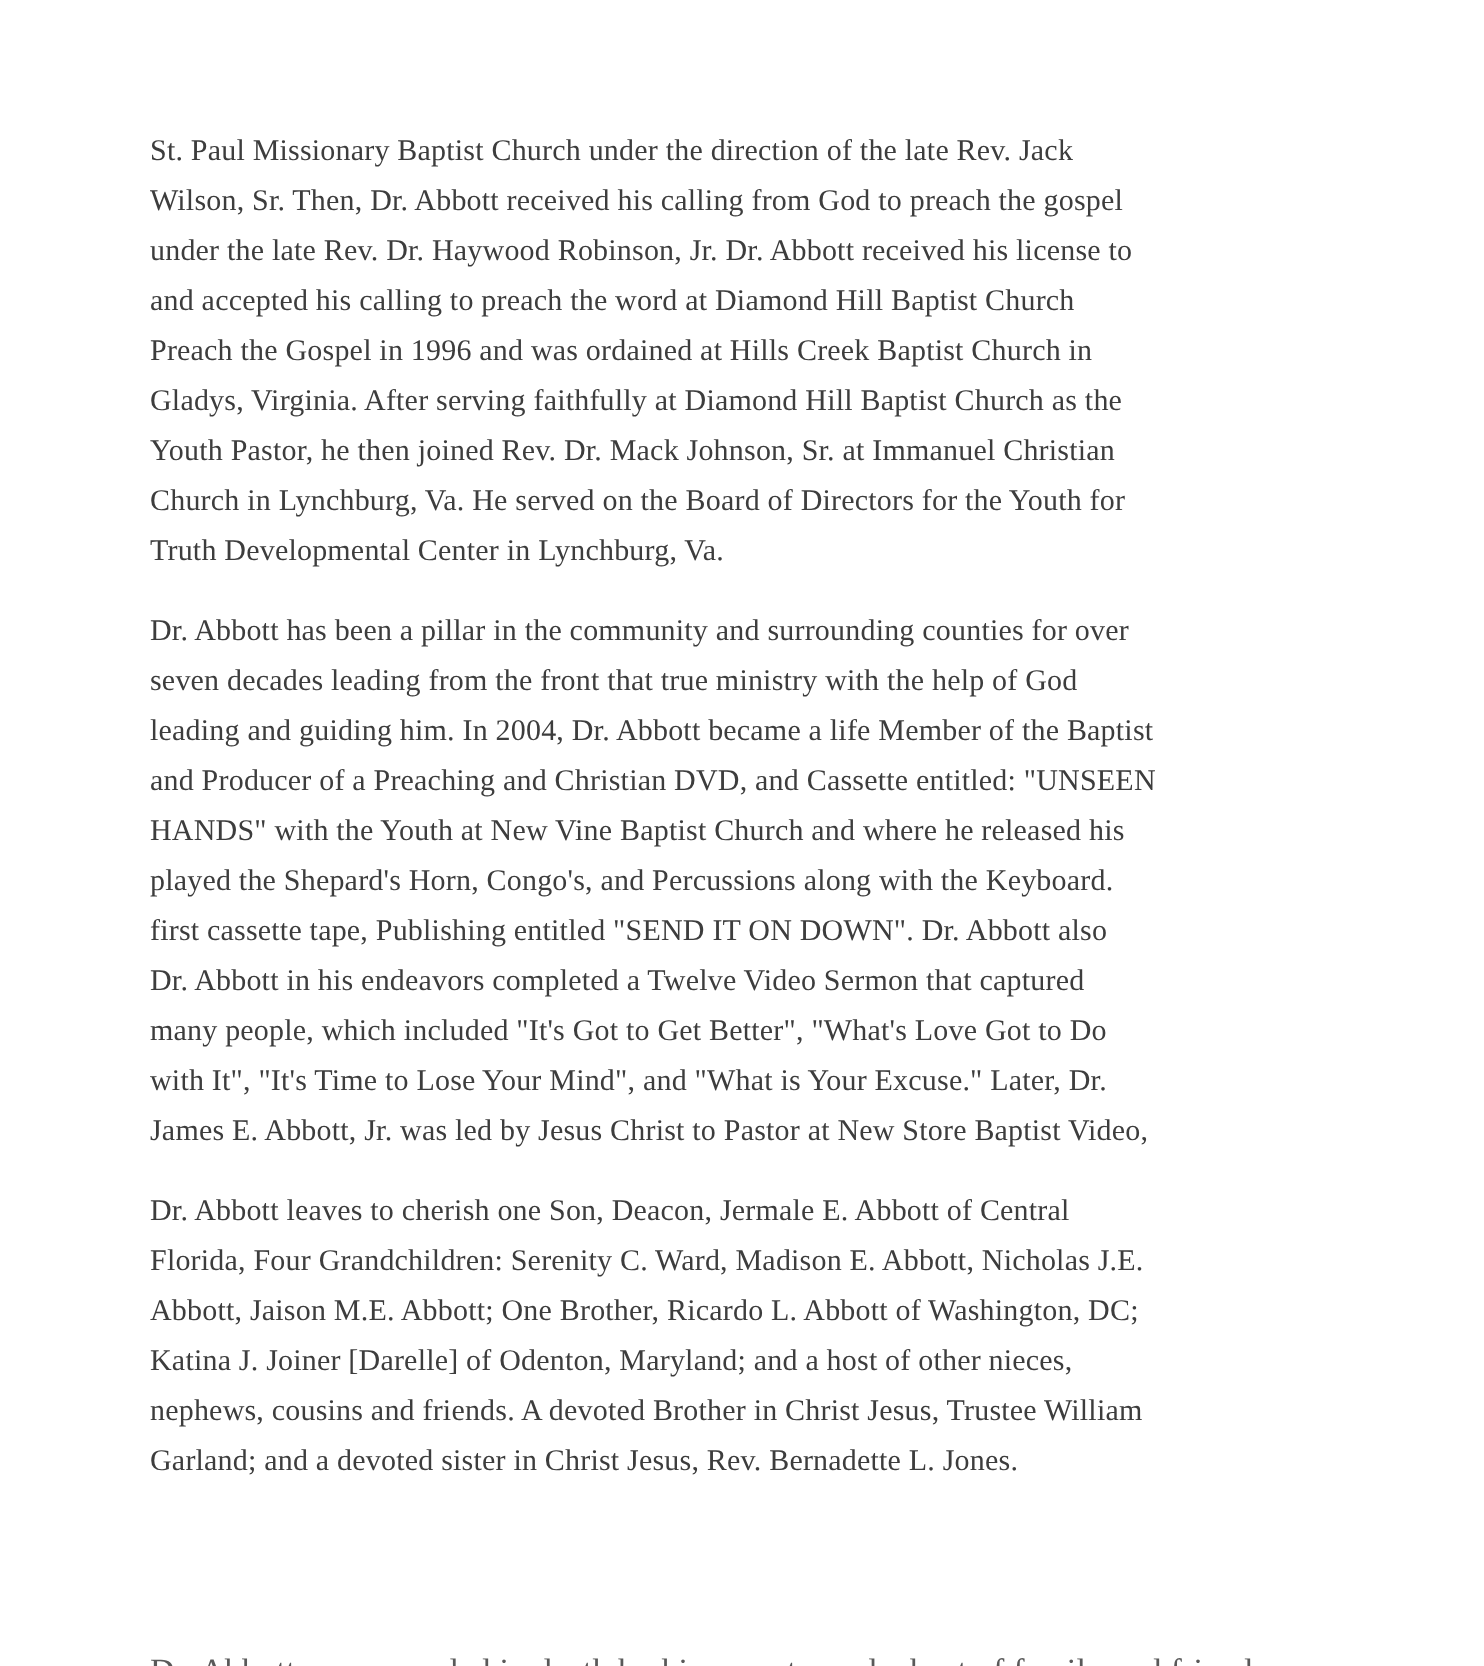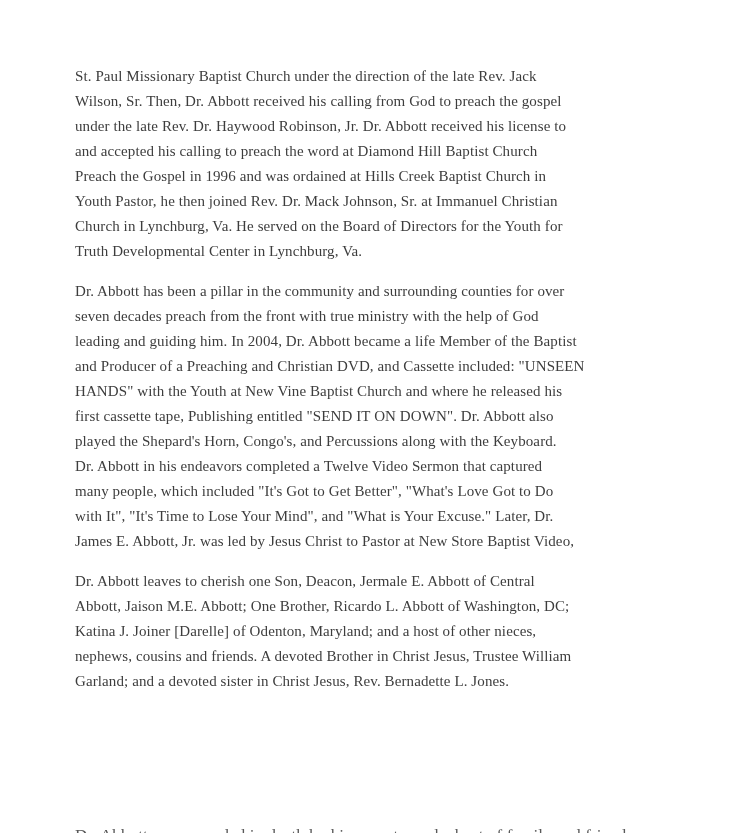--- a/index.html
+++ b/index.html
@@ -50,39 +50,41 @@
 <body>
 
 <main>
   <article class="doc" id="paragraph-container">
       <p class="para">
         <span class="line">St. Paul Missionary Baptist Church under the direction of the late Rev. Jack</span>
         <span class="line">Wilson, Sr. Then, Dr. Abbott received his calling from God to preach the gospel</span>
         <span class="line">under the late Rev. Dr. Haywood Robinson, Jr. Dr. Abbott received his license to</span>
         <span class="line">and accepted his calling to preach the word at Diamond Hill Baptist Church</span>
         <span class="line">Preach the Gospel in 1996 and was ordained at Hills Creek Baptist Church in</span>
+        <span class="line">Gladys, Virginia. After serving faithfully at Diamond Hill Baptist Church as the</span>
         <span class="line">Youth Pastor, he then joined Rev. Dr. Mack Johnson, Sr. at Immanuel Christian</span>
         <span class="line">Church in Lynchburg, Va. He served on the Board of Directors for the Youth for</span>
         <span class="line">Truth Developmental Center in Lynchburg, Va.</span>
       </p>
       <p class="para">
         <span class="line">Dr. Abbott has been a pillar in the community and surrounding counties for over</span>
-        <span class="line">seven decades preach from the front with true ministry with the help of God</span>
+        <span class="line">seven decades leading from the front that true ministry with the help of God</span>
         <span class="line">leading and guiding him. In 2004, Dr. Abbott became a life Member of the Baptist</span>
-        <span class="line">and Producer of a Preaching and Christian DVD, and Cassette included: "UNSEEN</span>
+        <span class="line">and Producer of a Preaching and Christian DVD, and Cassette entitled: "UNSEEN</span>
         <span class="line">HANDS" with the Youth at New Vine Baptist Church and where he released his</span>
+        <span class="line">played the Shepard's Horn, Congo's, and Percussions along with the Keyboard.</span>
         <span class="line">first cassette tape, Publishing entitled "SEND IT ON DOWN". Dr. Abbott also</span>
-        <span class="line">played the Shepard's Horn, Congo's, and Percussions along with the Keyboard.</span>
         <span class="line">Dr. Abbott in his endeavors completed a Twelve Video Sermon that captured</span>
         <span class="line">many people, which included "It's Got to Get Better", "What's Love Got to Do</span>
         <span class="line">with It", "It's Time to Lose Your Mind", and "What is Your Excuse." Later, Dr.</span>
         <span class="line">James E. Abbott, Jr. was led by Jesus Christ to Pastor at New Store Baptist Video,</span>
       </p>
       <p class="para">
         <span class="line">Dr. Abbott leaves to cherish one Son, Deacon, Jermale E. Abbott of Central</span>
+        <span class="line">Florida, Four Grandchildren: Serenity C. Ward, Madison E. Abbott, Nicholas J.E.</span>
         <span class="line">Abbott, Jaison M.E. Abbott; One Brother, Ricardo L. Abbott of Washington, DC;</span>
         <span class="line">Katina J. Joiner [Darelle] of Odenton, Maryland; and a host of other nieces,</span>
         <span class="line">nephews, cousins and friends. A devoted Brother in Christ Jesus, Trustee William</span>
         <span class="line">Garland; and a devoted sister in Christ Jesus, Rev. Bernadette L. Jones.</span>
       </p>
     </article>
 
   <div class="clip-wrap">
     <span class="line">Dr. Abbott was preceded in death by his parents, and a host of family and friends.</span>
   </div>

